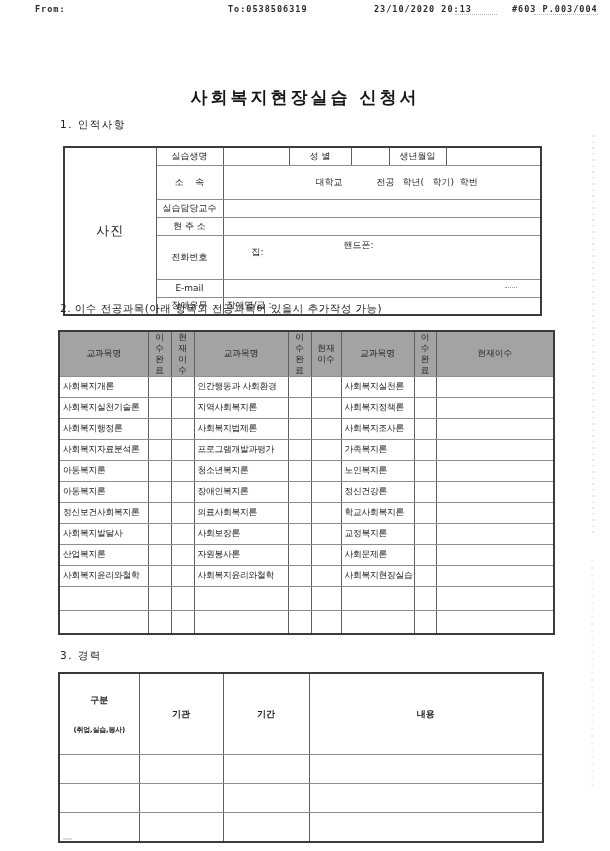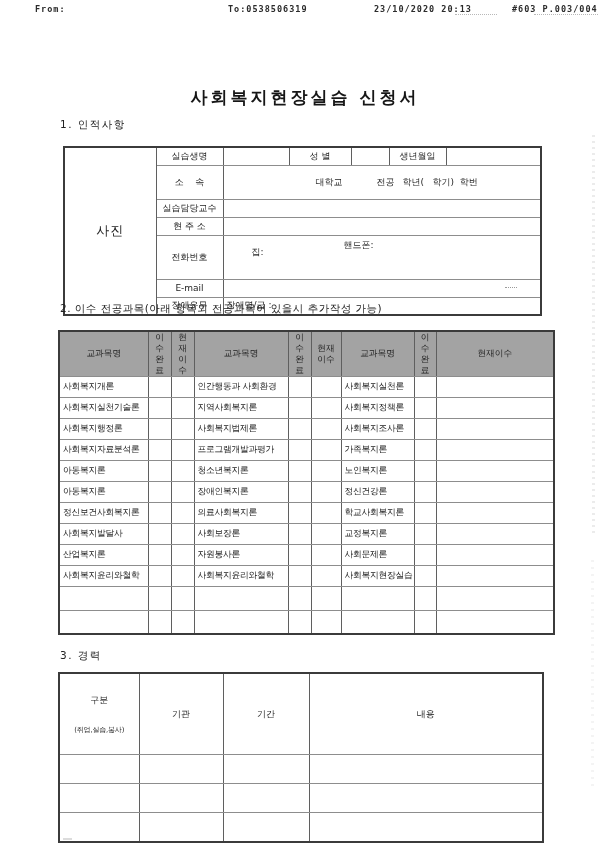--- a/index.html
+++ b/index.html
@@ -85,21 +85,21 @@
   .t2 th{
     background:#a3a3a3;text-align:center;
     white-space:pre-line;line-height:1.25;font-size:8.7px;
   }
   .t2 td.course{font-size:8.8px;letter-spacing:-0.3px;}
 
   
   .t3{left:58px;top:672px;width:484px;}
   .t3 thead tr{height:30px;}
   .t3 tbody tr{height:29px;}
-  .t3 th{text-align:center;background:#ffffff;line-height:1.15;}
+  .t3 th{text-align:center;background:#ffffff;line-height:1.15;font-weight:bold;}
   .cat-main{display:block;font-size:9px;}
   .cat-sub{display:block;font-size:7px;letter-spacing:-0.2px;}
 </style>
 </head>
 <body>
 
 <div class="page">
 
   <div class="fax-header">
     <span class="fax-from">From:</span>

